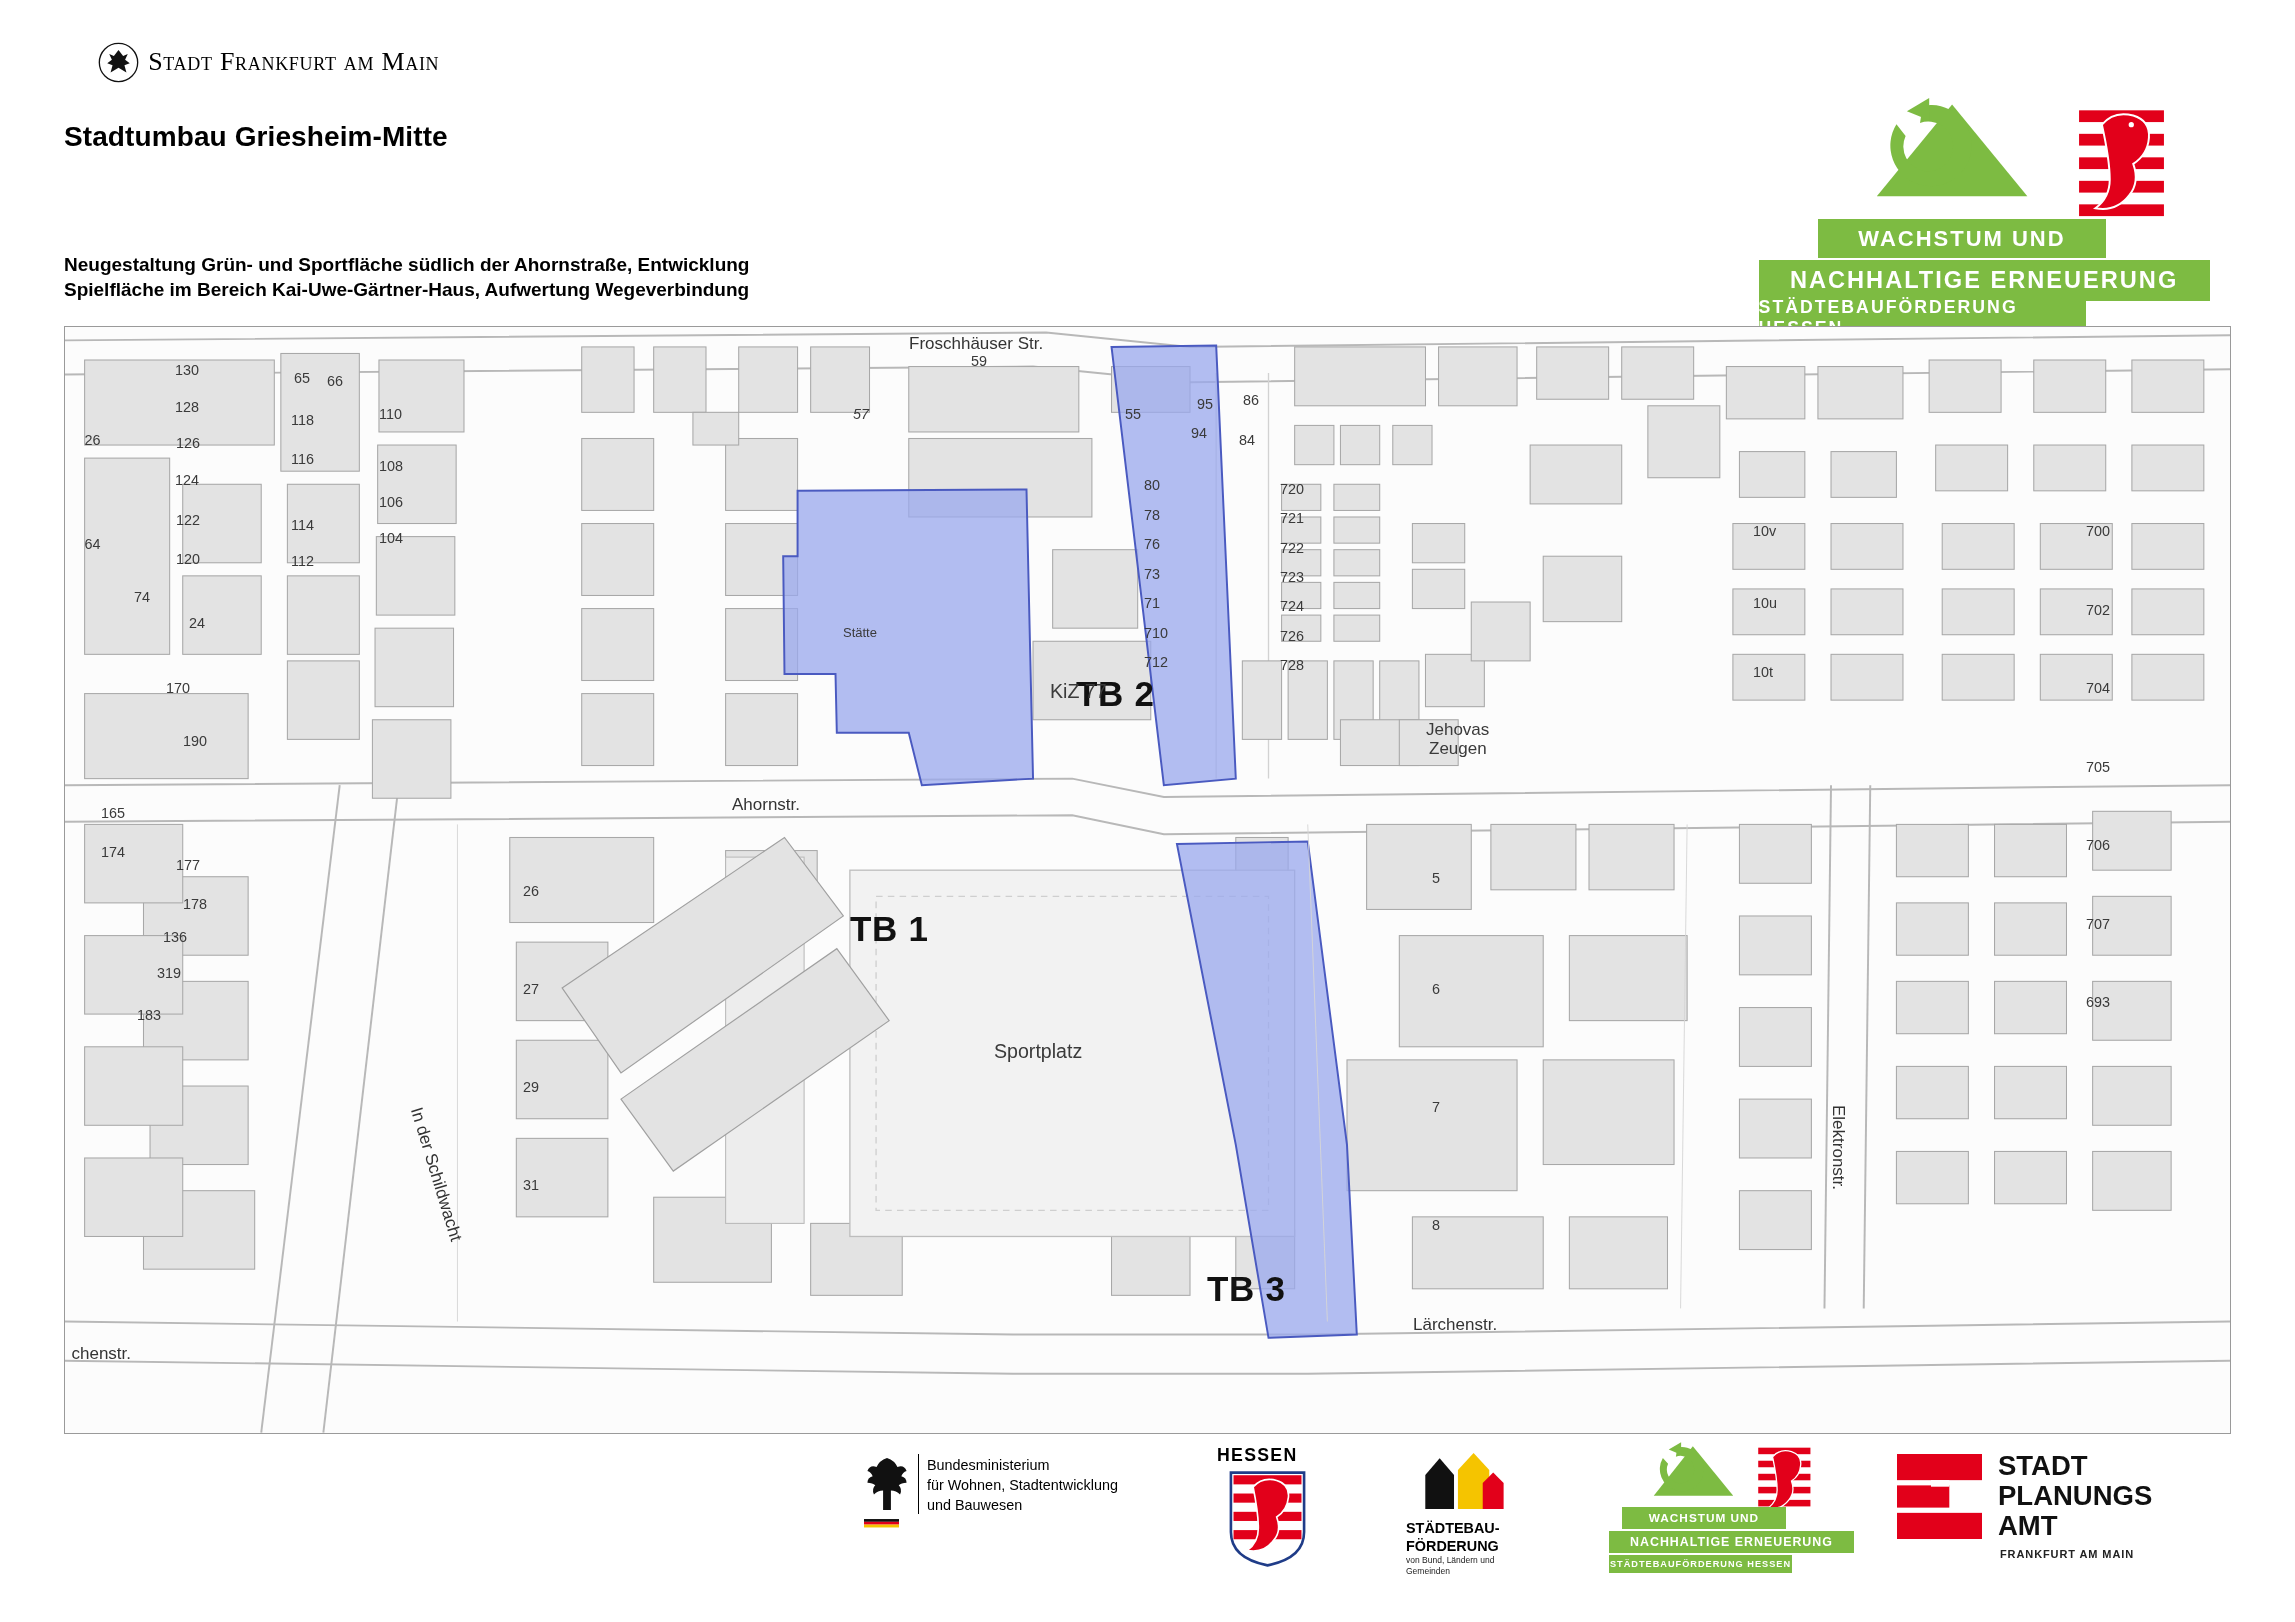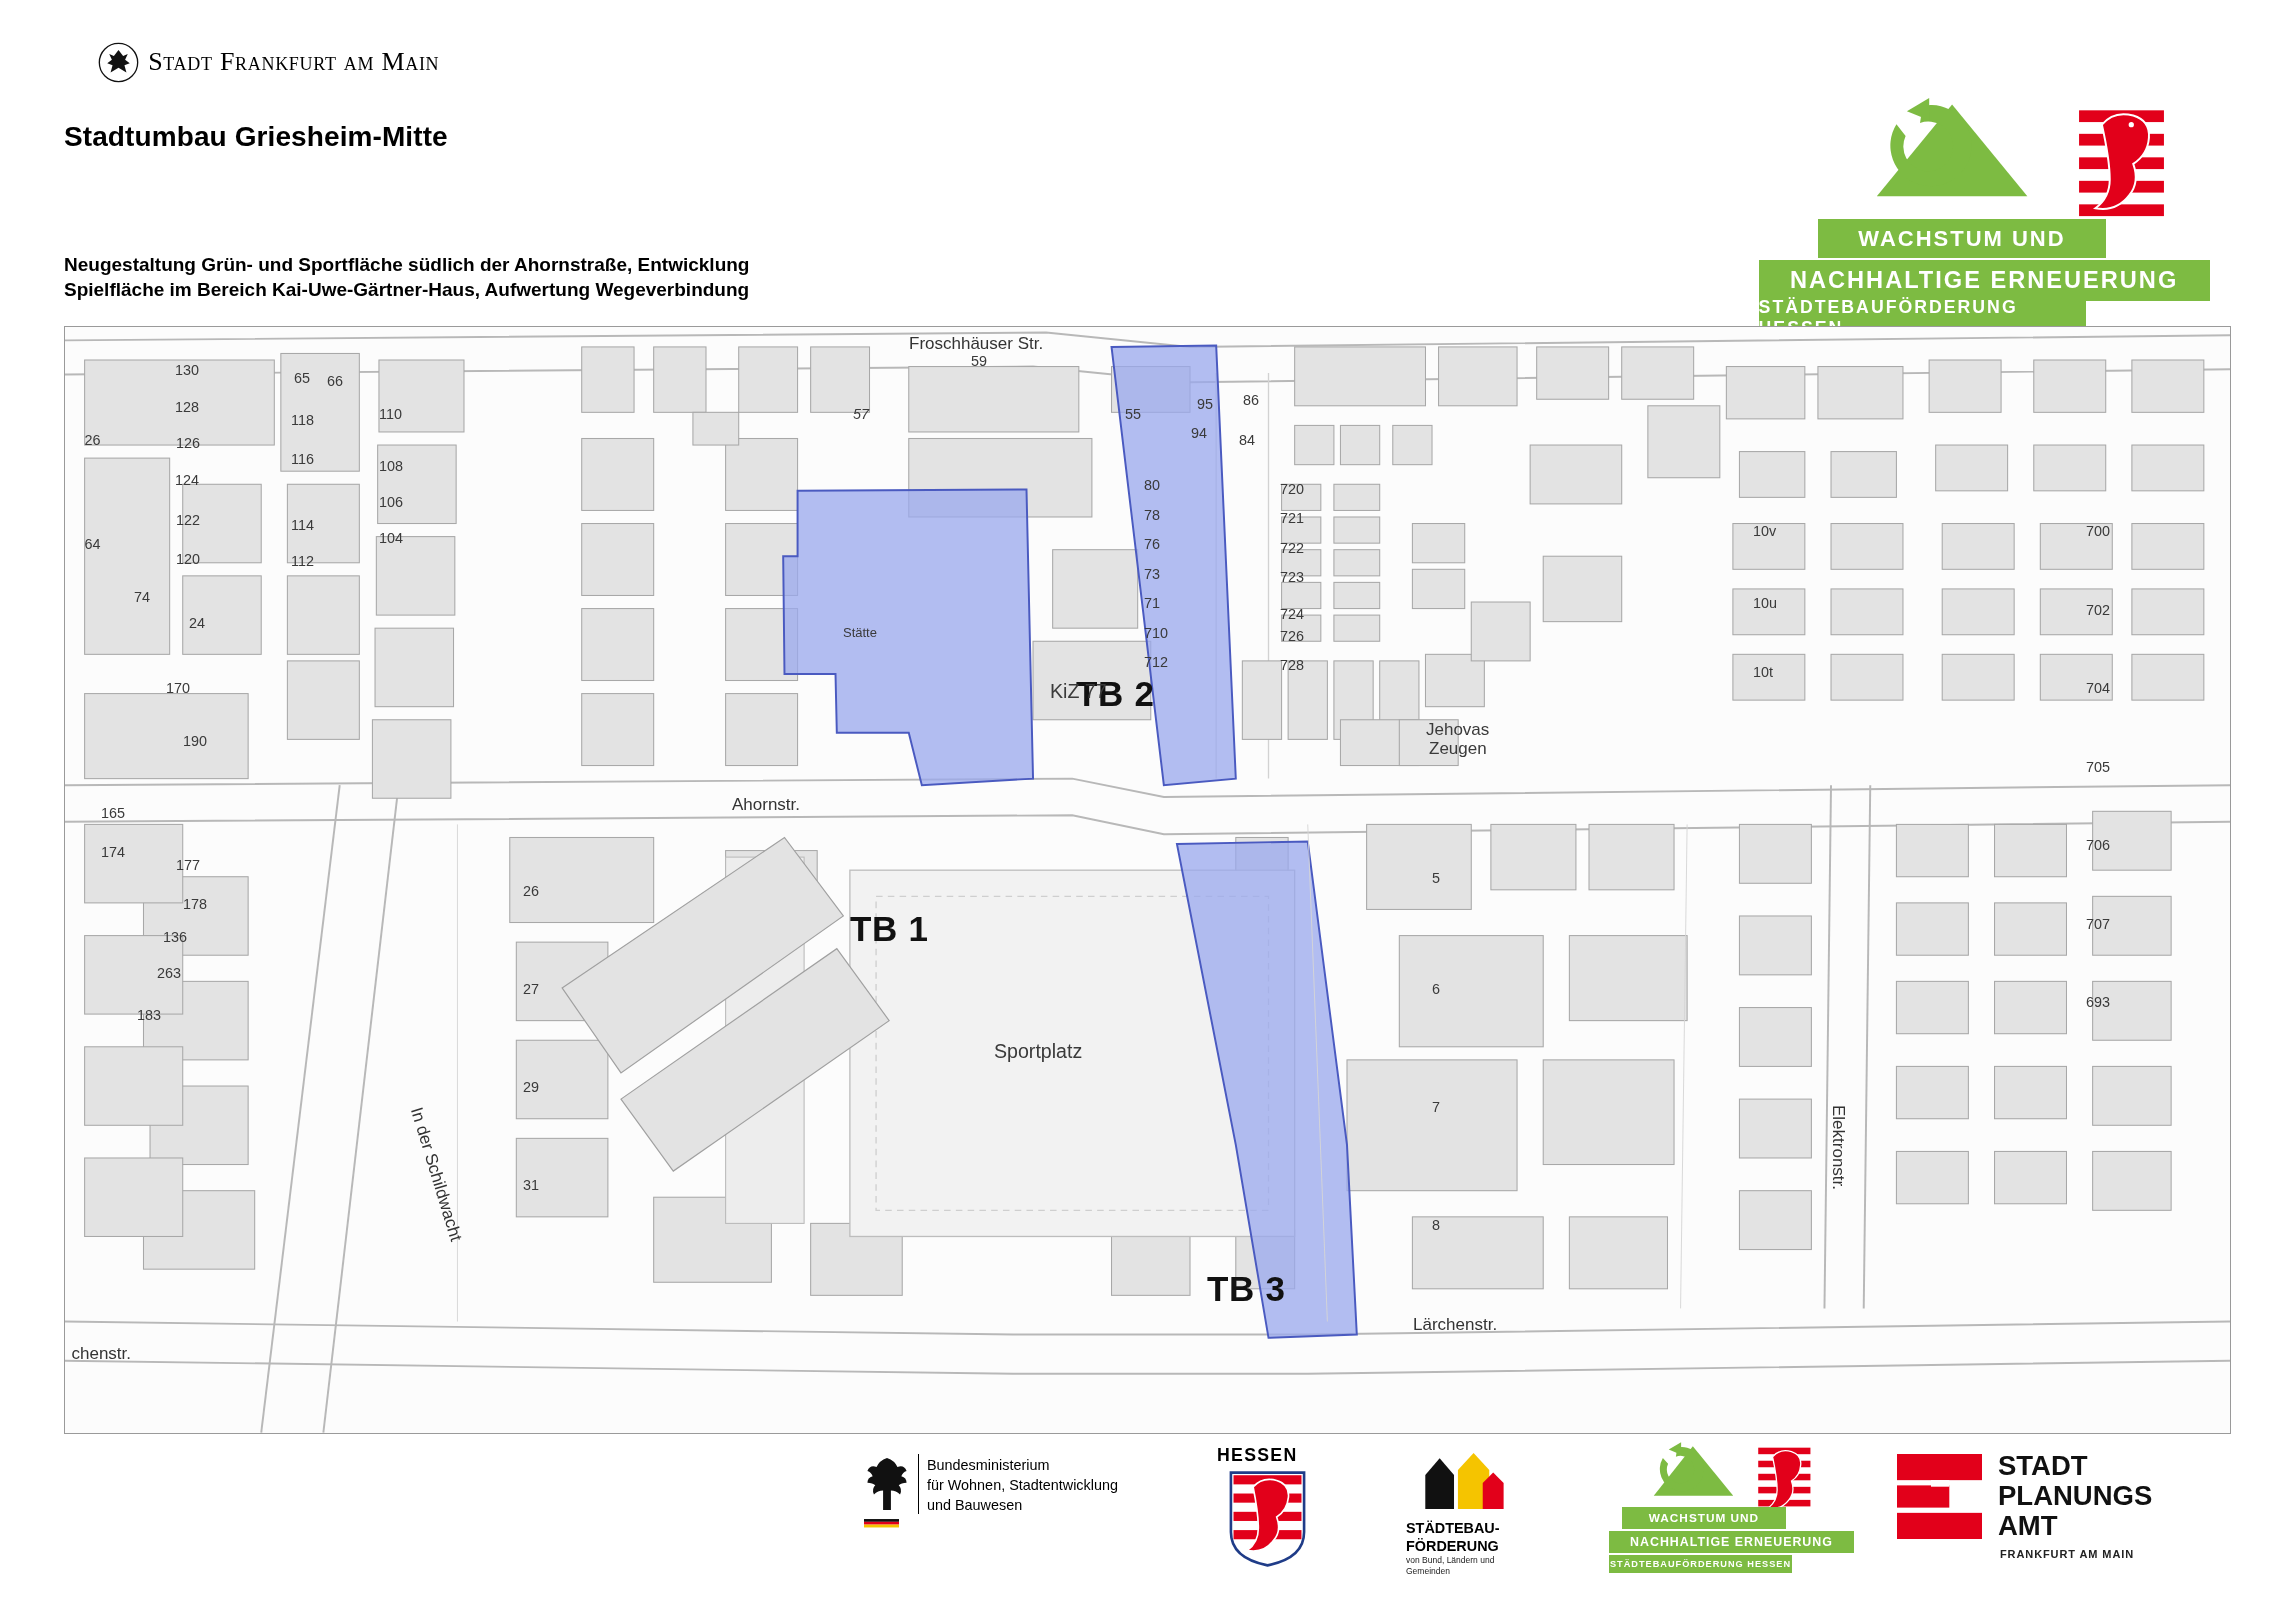--- a/index.html
+++ b/index.html
@@ -351,41 +351,41 @@
   <div class="map-text" style="left:19.6px;top:209px;">64</div>
   <div class="map-text" style="left:19.6px;top:105px;">26</div>
   <div class="map-text" style="left:124px;top:288px;">24</div>
   <div class="map-text" style="left:118px;top:406px;">190</div>
   <div class="map-text" style="left:101px;top:353px;">170</div>
   <div class="map-text" style="left:36px;top:478px;">165</div>
   <div class="map-text" style="left:36px;top:517px;">174</div>
   <div class="map-text" style="left:111px;top:530px;">177</div>
   <div class="map-text" style="left:118px;top:569px;">178</div>
   <div class="map-text" style="left:98px;top:602px;">136</div>
-  <div class="map-text" style="left:92px;top:638px;">263</div>
+  <div class="map-text" style="left:92px;top:638px;">319</div>
   <div class="map-text" style="left:72px;top:680px;">183</div>
   <div class="map-text" style="left:906px;top:26px;">59</div>
   <div class="map-text" style="left:788px;top:79px;font-style:italic;">57</div>
   <div class="map-text" style="left:1060px;top:79px;">55</div>
   <div class="map-text" style="left:1132px;top:69px;">95</div>
   <div class="map-text" style="left:1126px;top:98px;">94</div>
   <div class="map-text" style="left:1178px;top:65px;">86</div>
   <div class="map-text" style="left:1174px;top:105px;">84</div>
   <div class="map-text" style="left:1079px;top:150px;">80</div>
   <div class="map-text" style="left:1079px;top:180px;">78</div>
   <div class="map-text" style="left:1079px;top:209px;">76</div>
   <div class="map-text" style="left:1079px;top:239px;">73</div>
   <div class="map-text" style="left:1079px;top:268px;">71</div>
   <div class="map-text" style="left:1079px;top:298px;">710</div>
   <div class="map-text" style="left:1079px;top:327px;">712</div>
   <div class="map-text" style="left:1215px;top:154px;">720</div>
   <div class="map-text" style="left:1215px;top:183px;">721</div>
   <div class="map-text" style="left:1215px;top:213px;">722</div>
   <div class="map-text" style="left:1215px;top:242px;">723</div>
-  <div class="map-text" style="left:1215px;top:271px;margin-top:8px;">724</div>
+  <div class="map-text" style="left:1215px;top:271px;">724</div>
   <div class="map-text" style="left:1215px;top:301px;">726</div>
   <div class="map-text" style="left:1215px;top:330px;">728</div>
   <div class="map-text" style="left:1688px;top:196px;">10v</div>
   <div class="map-text" style="left:1688px;top:268px;">10u</div>
   <div class="map-text" style="left:1688px;top:337px;">10t</div>
   <div class="map-text" style="left:2021px;top:196px;">700</div>
   <div class="map-text" style="left:2021px;top:275px;">702</div>
   <div class="map-text" style="left:2021px;top:353px;">704</div>
   <div class="map-text" style="left:2021px;top:432px;">705</div>
   <div class="map-text" style="left:2021px;top:510px;">706</div>

